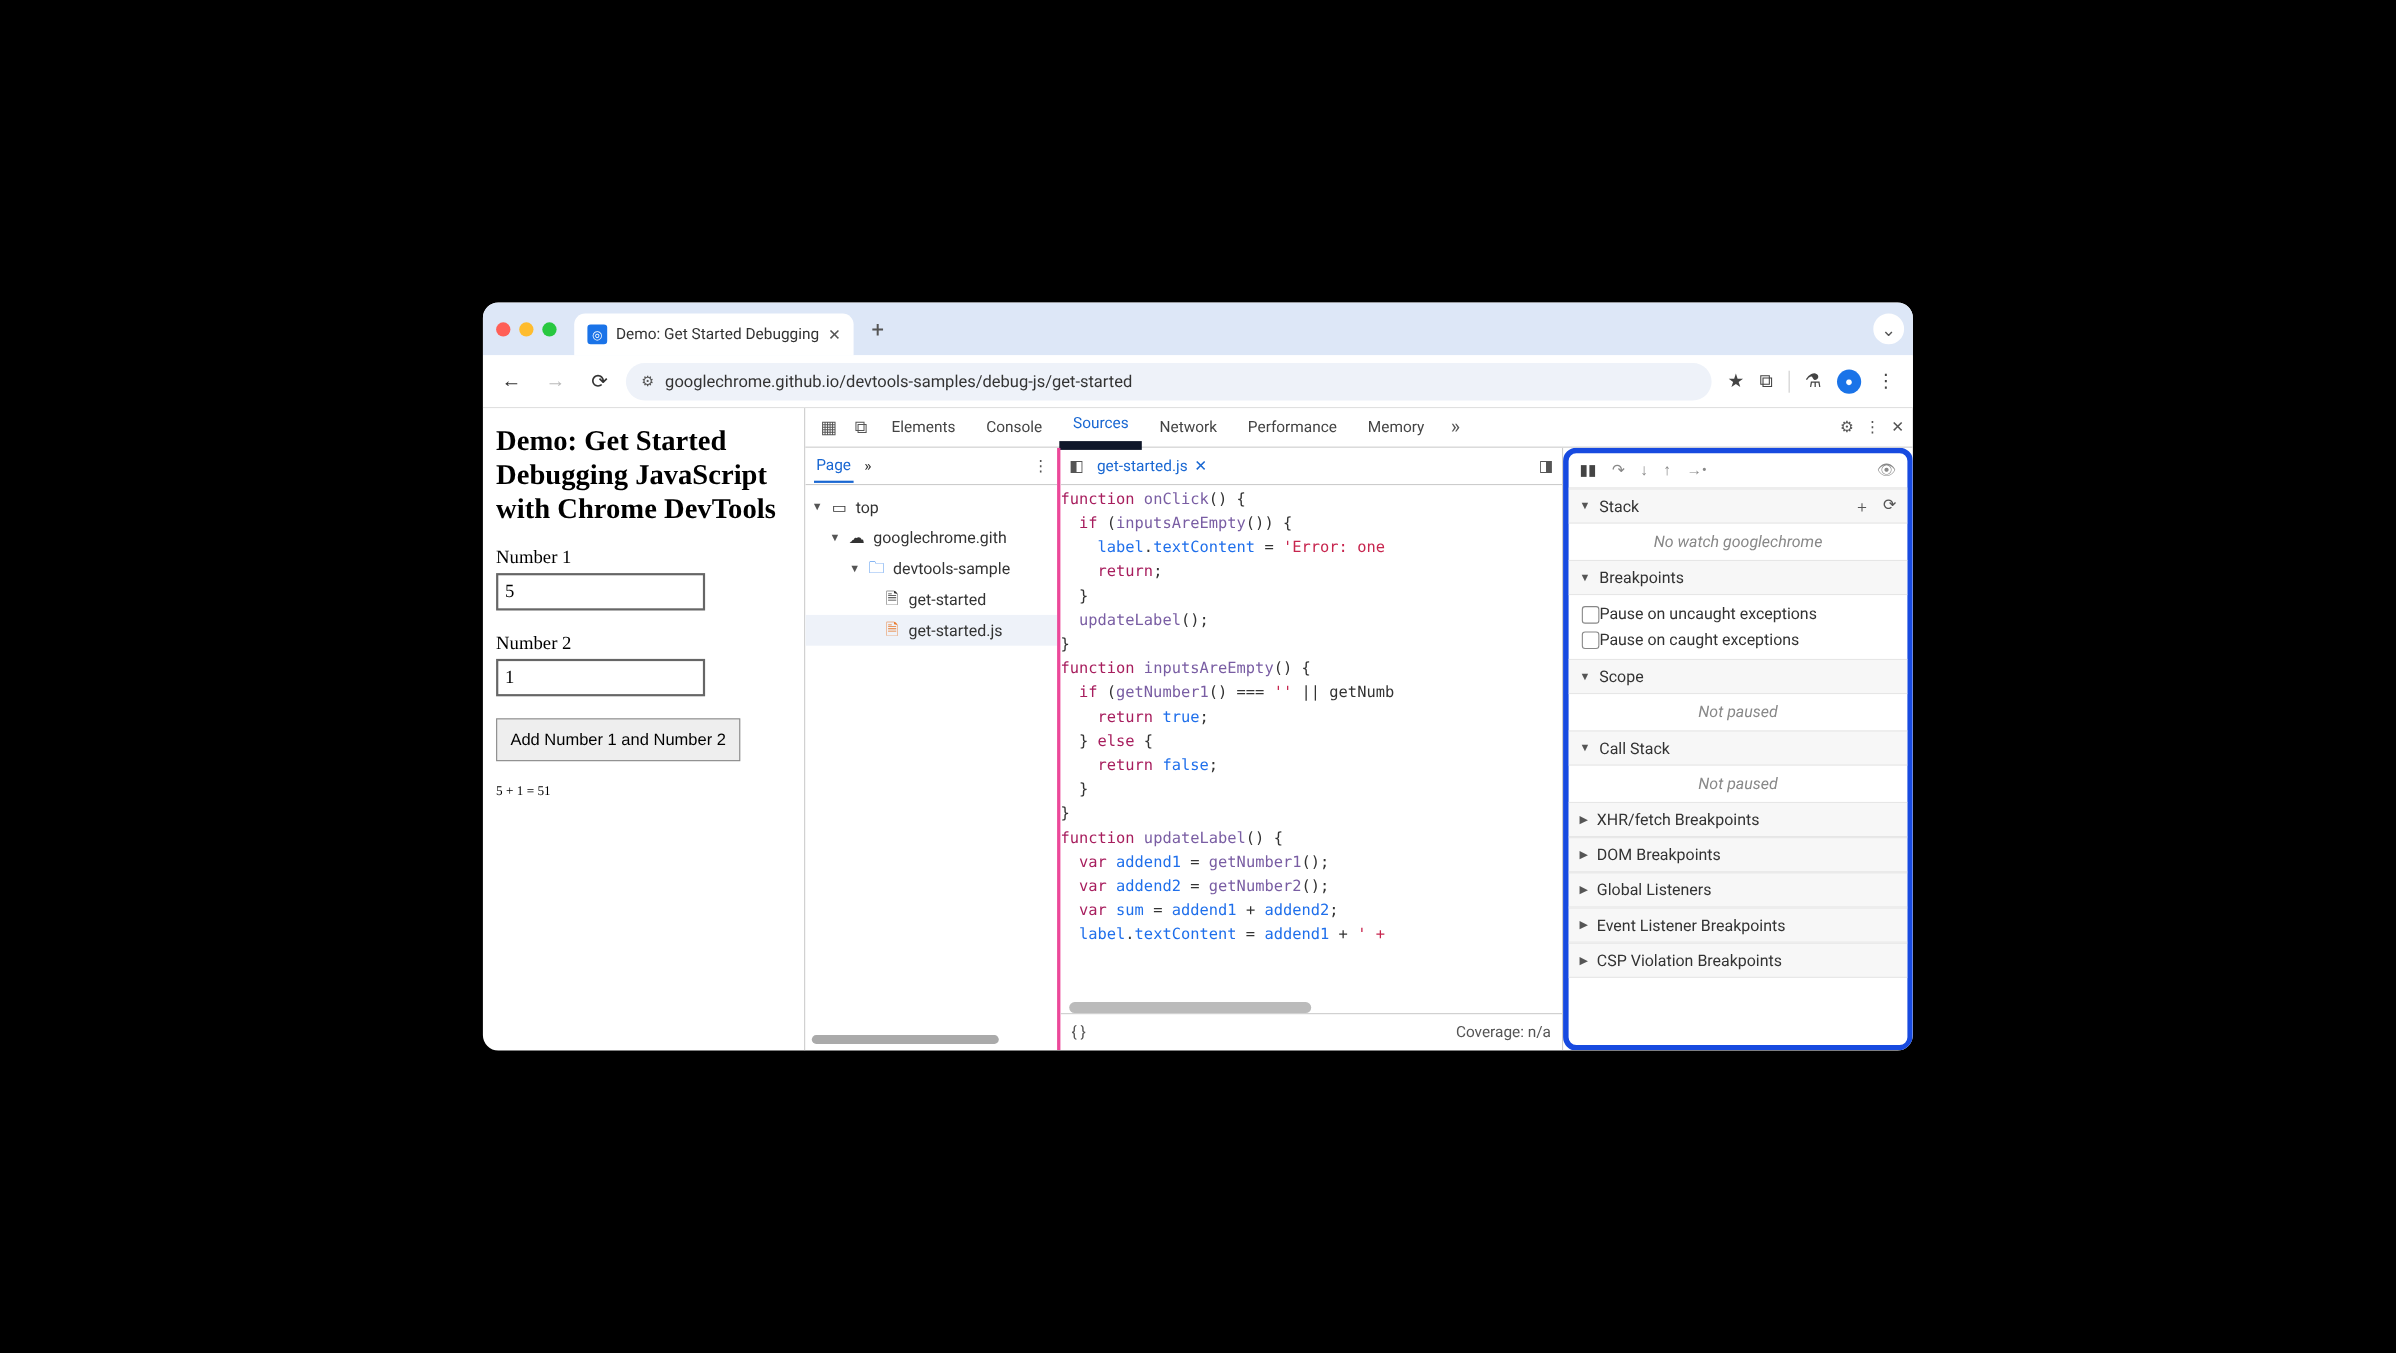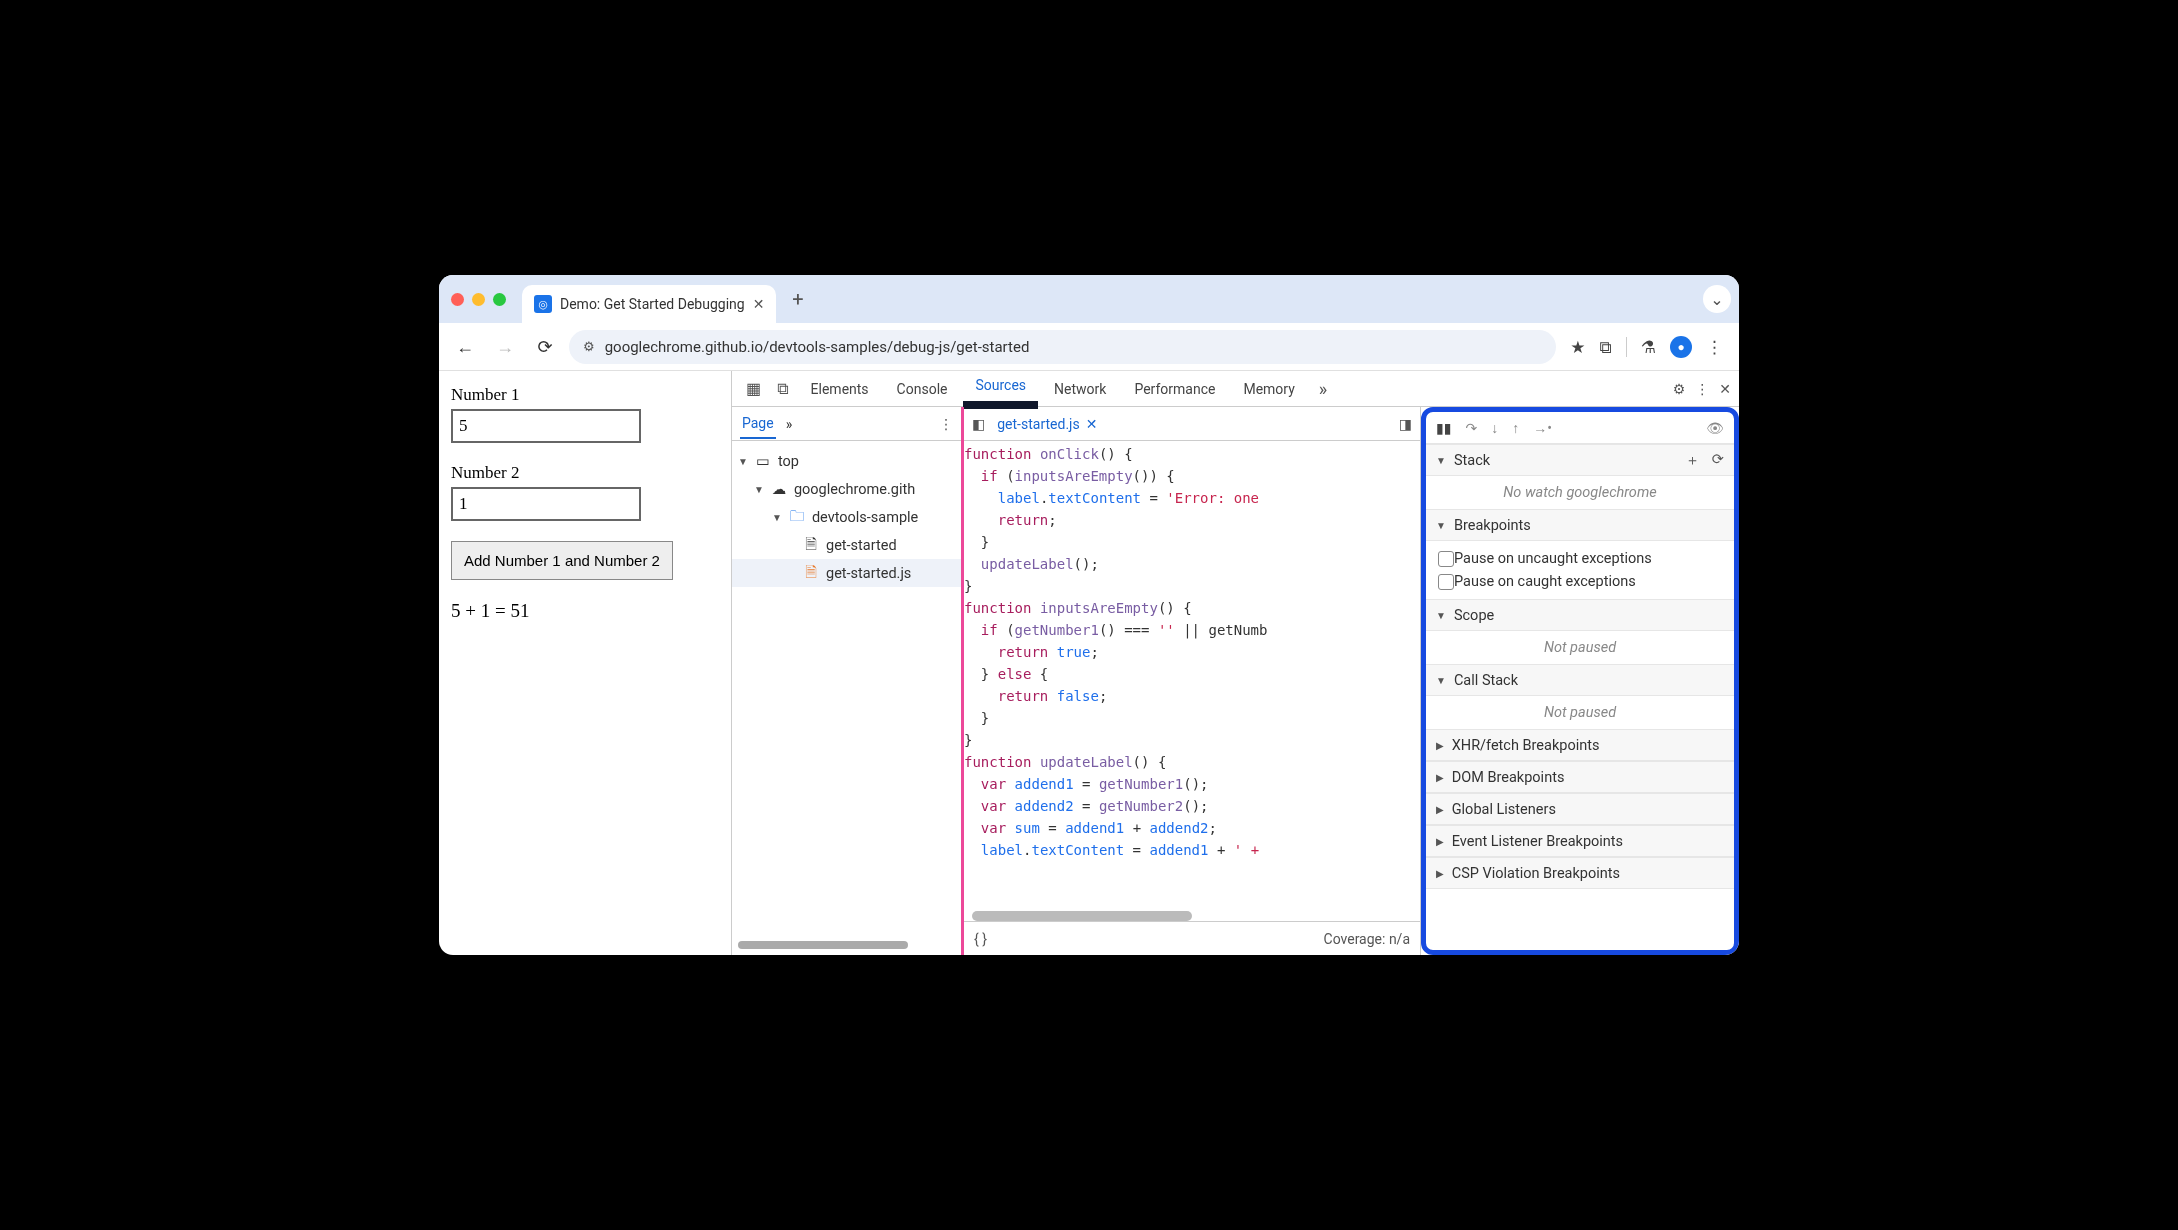--- a/index.html
+++ b/index.html
@@ -114,21 +114,21 @@
     width: 190px; height: 34px; border: 2px solid #666;
     font-size: 17px; padding: 0 6px; margin-bottom: 20px;
     font-family: inherit;
   }
   .page-col button.add {
     border: 1px solid #888; background: #eee;
     font-size: 15px; padding: 10px 12px;
     font-family: -apple-system, sans-serif;
     margin-bottom: 20px;
   }
-  .page-col .result { font-size: 19px; }
+  .page-col .result { font-size: 12px; }
   
   .devtools {
     flex: 1;
     display: flex;
     flex-direction: column;
     font-size: 14px;
     color: #333;
     overflow: hidden;
   }
   .dt-tabs {
@@ -253,20 +253,21 @@
       <span class="vbar"></span>
       <span class="icon">⚗</span>
       <span class="avatar">●</span>
       <span class="icon">⋮</span>
     </div>
   </div>
 
   <div class="content">
 
     <div class="page-col">
+      <h1>Demo: Get Started Debugging JavaScript with Chrome DevTools</h1>
       <label>Number 1</label>
       <input class="num" value="5" style="">
       <label>Number 2</label>
       <input class="num" value="1" style="">
       <br>
       <button class="add">Add Number 1 and Number 2</button>
       <div class="result">5 + 1 = 51</div>
     </div>
 
     <div class="devtools">

